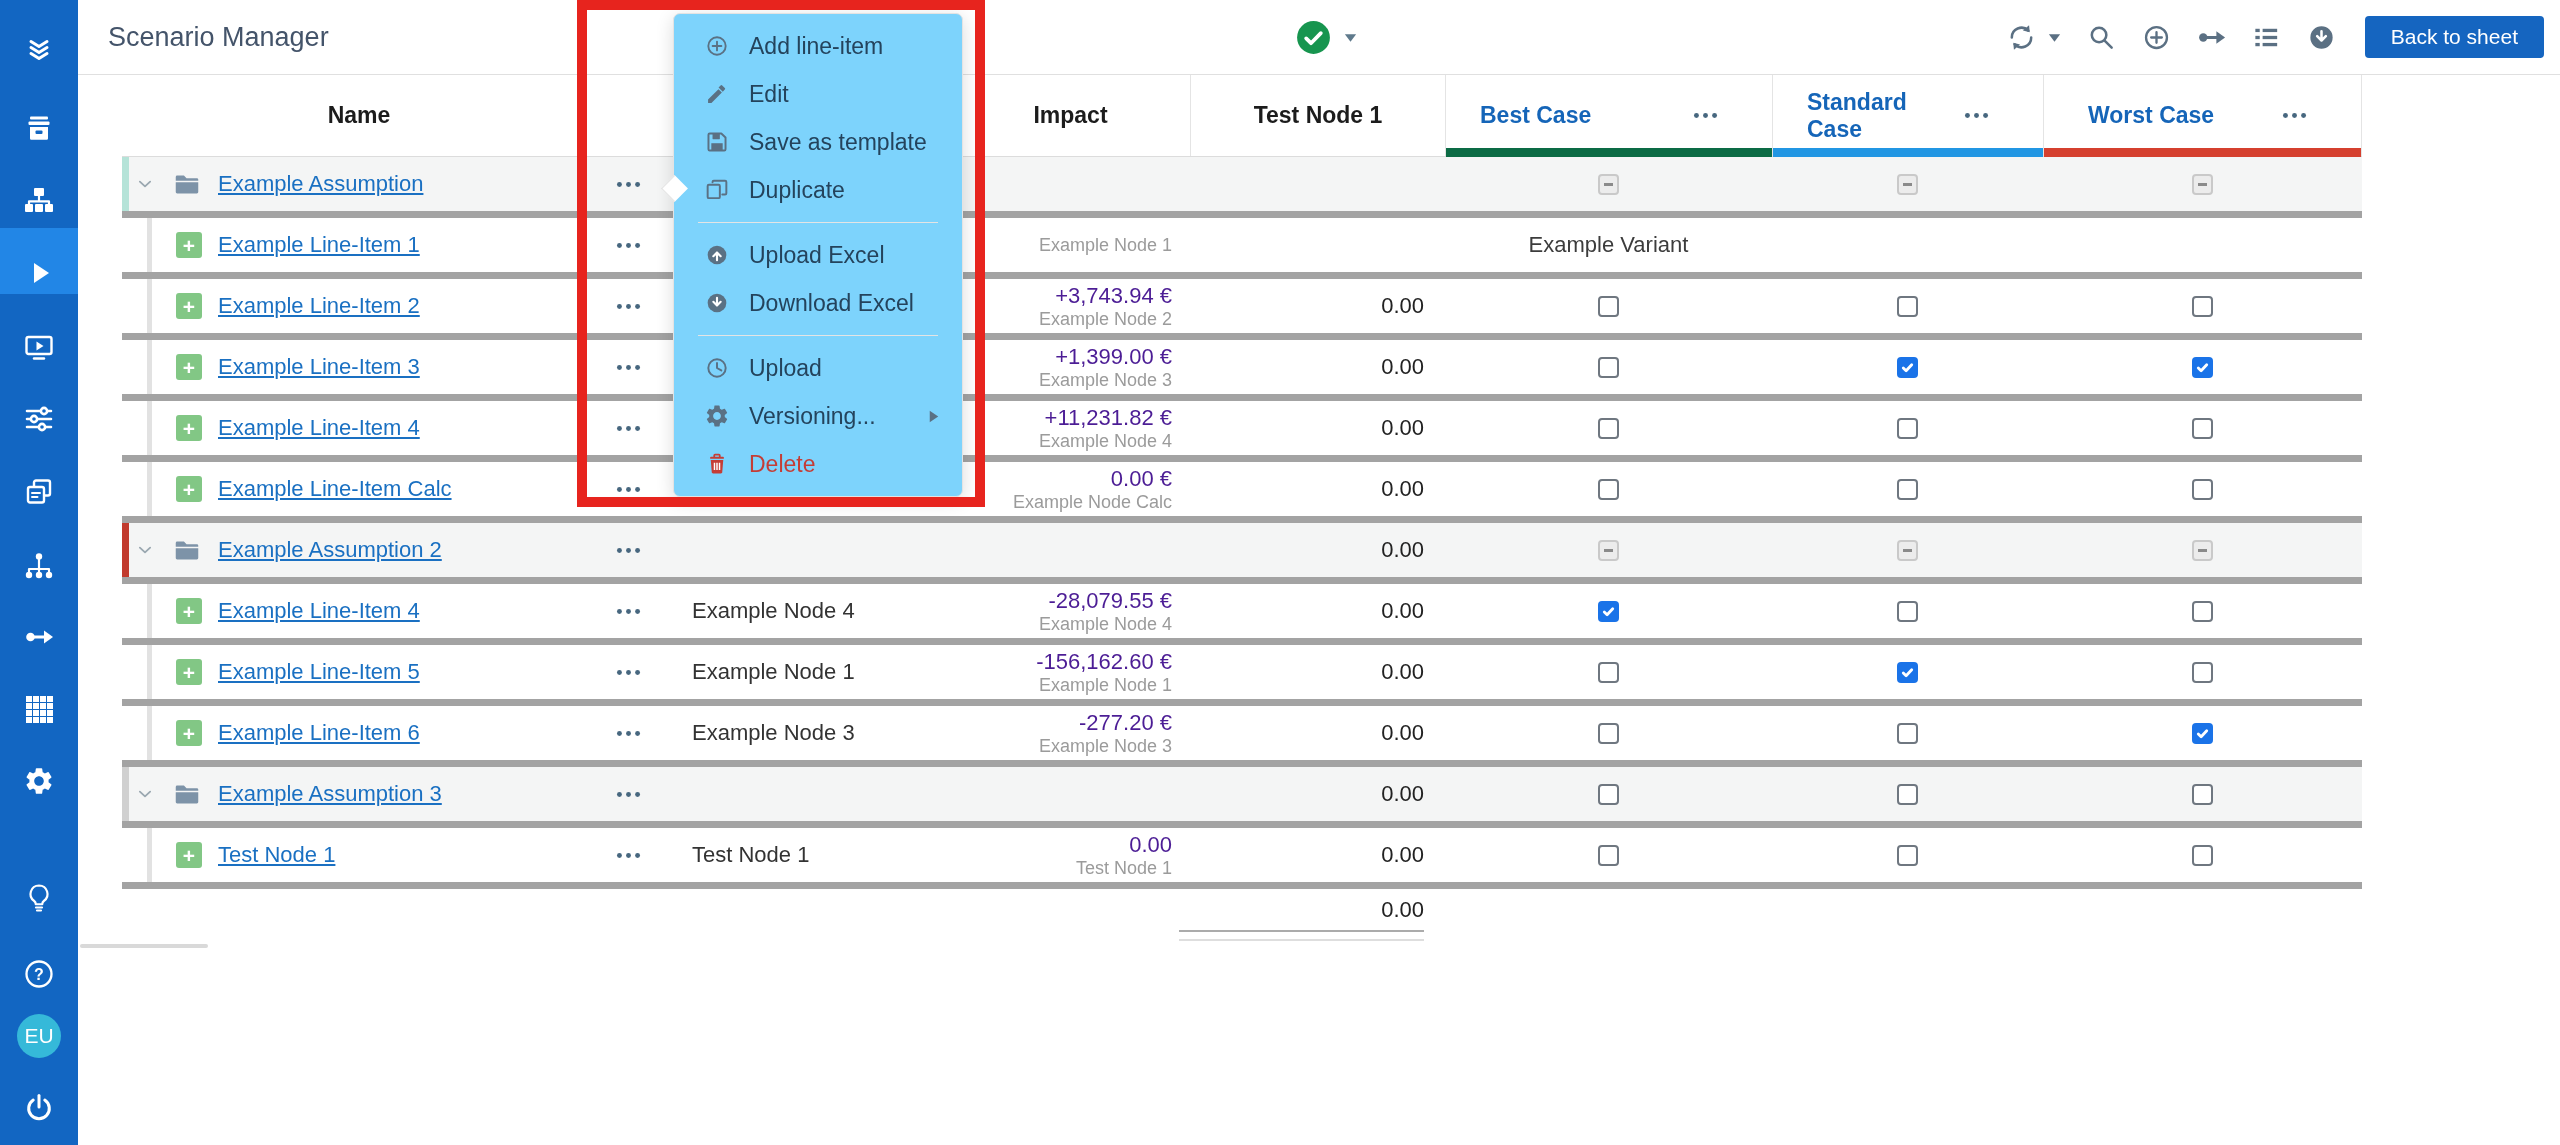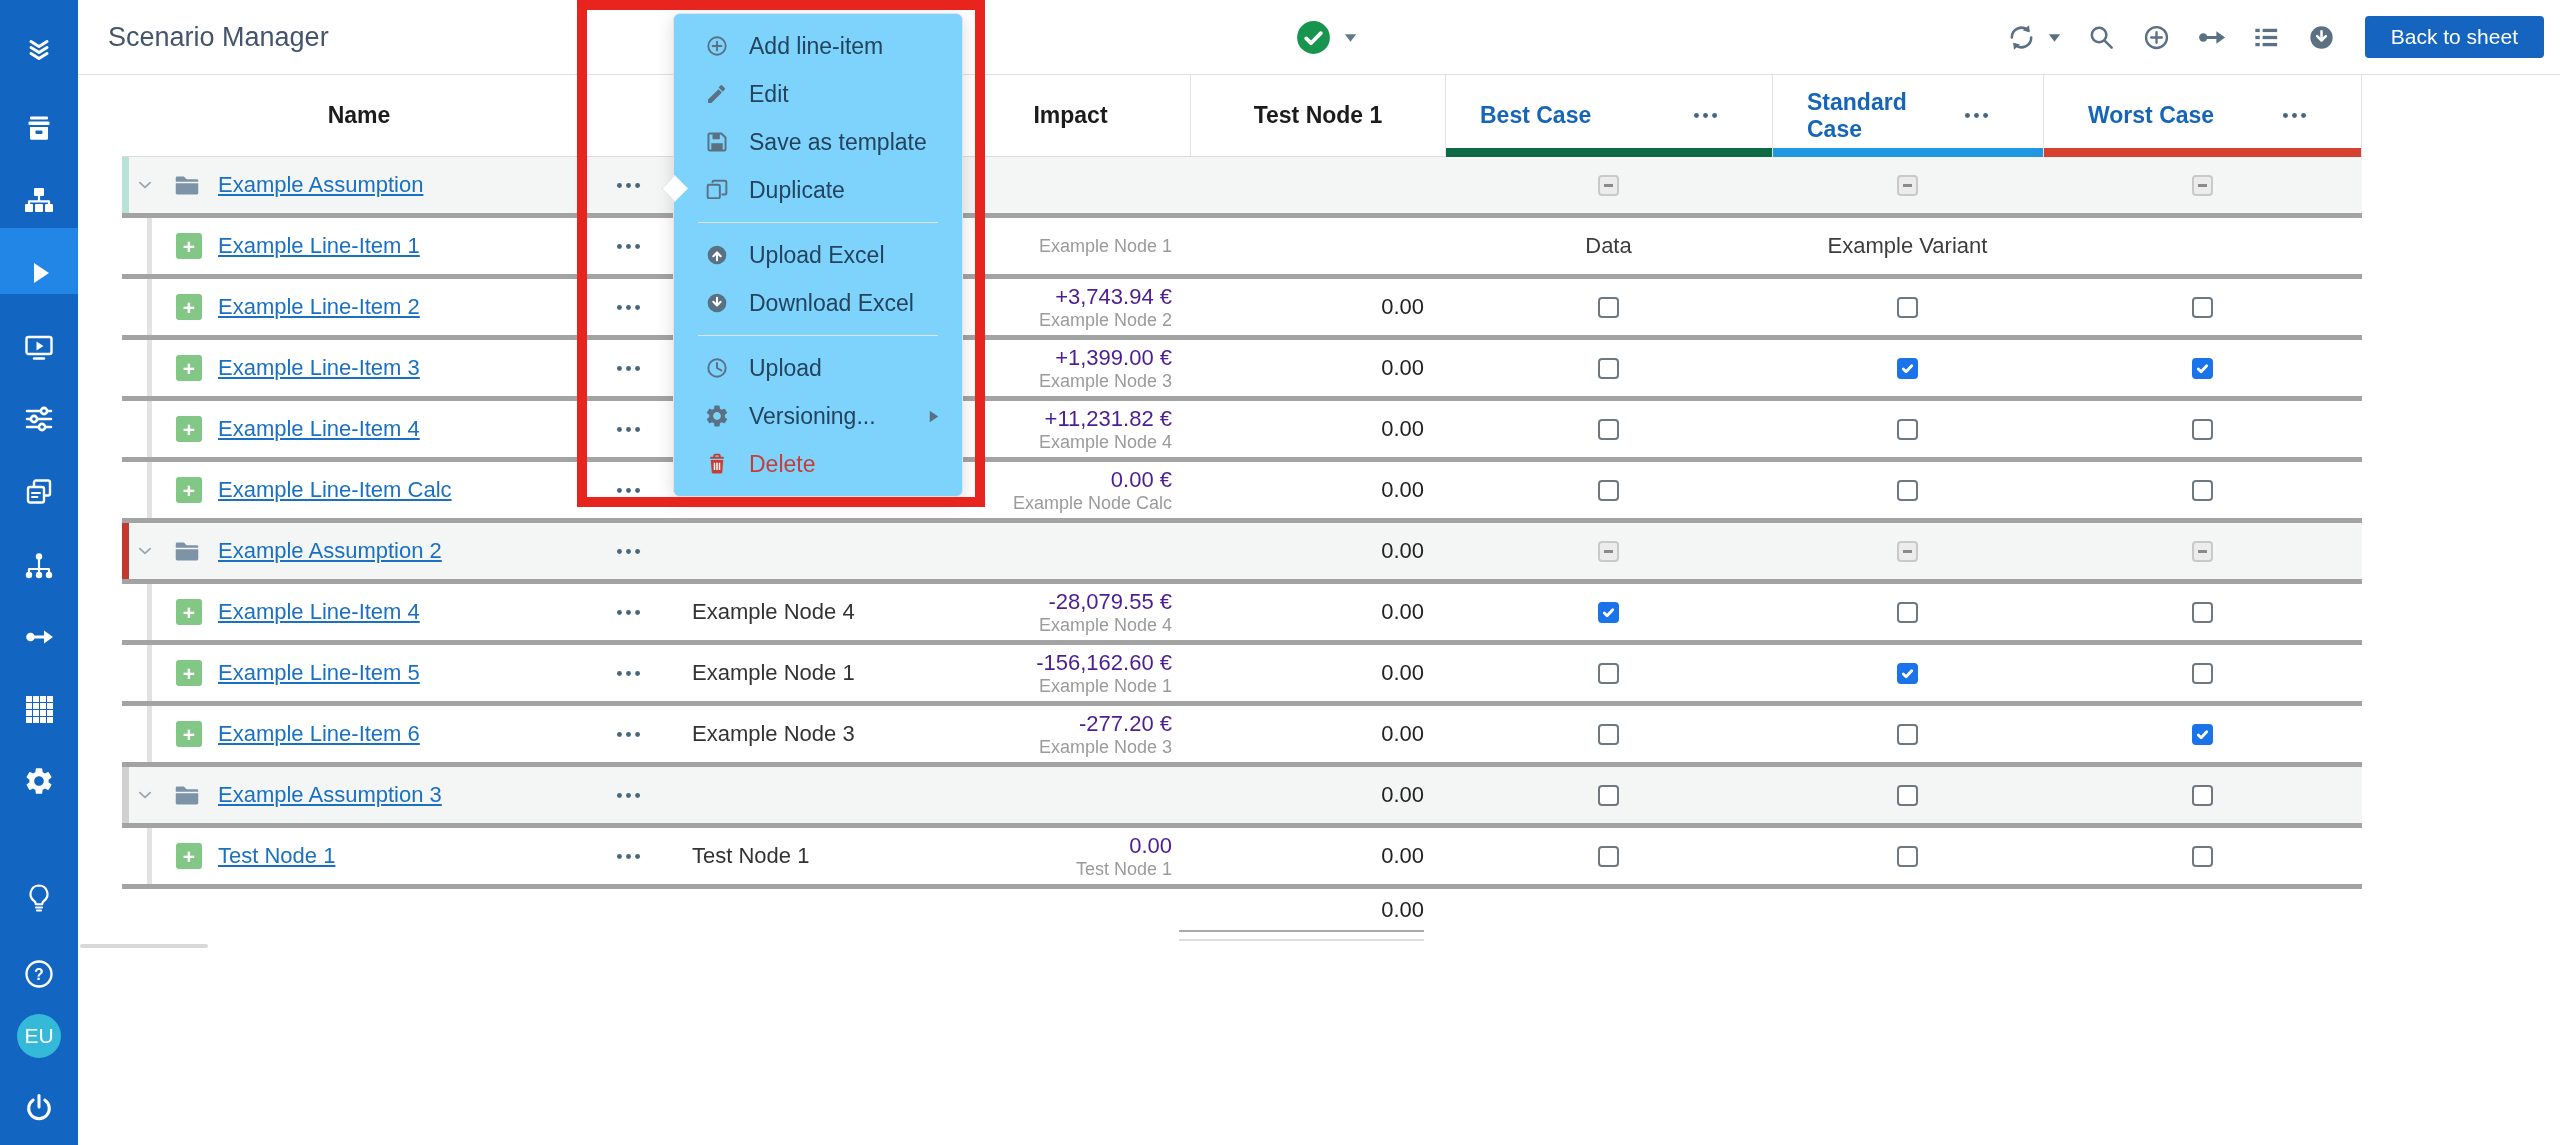--- a/index.html
+++ b/index.html
@@ -42,21 +42,21 @@
   .th-scen{position:relative;display:flex;align-items:center;justify-content:space-between;
            padding:0 52px 0 34px;box-sizing:border-box;border-left:1px solid #e4e4e4;}
   .th-scen:last-child{border-right:1px solid #e4e4e4;padding-left:44px;}
   .th-scen .lbl{font-size:23px;font-weight:700;color:#1565b8;cursor:pointer;}
   .th-scen .bar{position:absolute;left:0;right:0;bottom:-1px;height:9px;}
   .dots{width:29px;height:29px;color:#47677f;cursor:pointer;flex:0 0 auto;}
   .dots svg{width:29px;height:29px;}
 
   
   #rows{position:absolute;left:122px;top:157px;width:2240px;}
-  .row{position:relative;height:61px;box-sizing:border-box;border-bottom:5px solid #a3a3a3;
+  .row{position:relative;height:61px;box-sizing:border-box;border-bottom:7px solid #a3a3a3;
        display:grid;grid-template-columns:7px 467px 65px 289px 240px 255px 327px 271px 319px;background:#fff;}
   .row.group{background:#f4f5f5;}
   .rbar{grid-column:1;}
   .namecell{grid-column:2;position:relative;display:flex;align-items:center;}
   .guide{position:absolute;left:18px;top:0;bottom:0;width:5px;background:#e2e2e2;}
   .chev{position:absolute;left:5px;width:22px;height:22px;color:#9aa7b0;cursor:pointer;}
   .chev svg{width:22px;height:22px}
   .foldr{position:absolute;left:43px;width:30px;height:30px;color:#7d93a8;}
   .foldr svg{width:30px;height:30px}
   .plusbox{position:absolute;left:47px;width:26px;height:26px;border-radius:3px;background:#82c785;
@@ -427,21 +427,20 @@
               <circle class="f" cx="16" cy="16" r="2.7"></circle>
               <circle class="f" cx="26" cy="16" r="2.7"></circle>
             </svg>
           </span>
         </div>
         <div class="nodecell"></div>
         <div class="impcell">
           <span class="n">Example Node 1</span>
         </div>
         <div class="testcell"></div>
-        <div class="scencell">Data</div>
         <div class="scencell">Example Variant</div>
       </div>
       <div class="row">
         <div class="rbar"></div>
         <div class="namecell">
           <span class="guide"></span>
           <span class="plusbox">+</span>
           <span class="rowlink">Example Line-Item 2</span>
         </div>
         <div class="dotcell">

